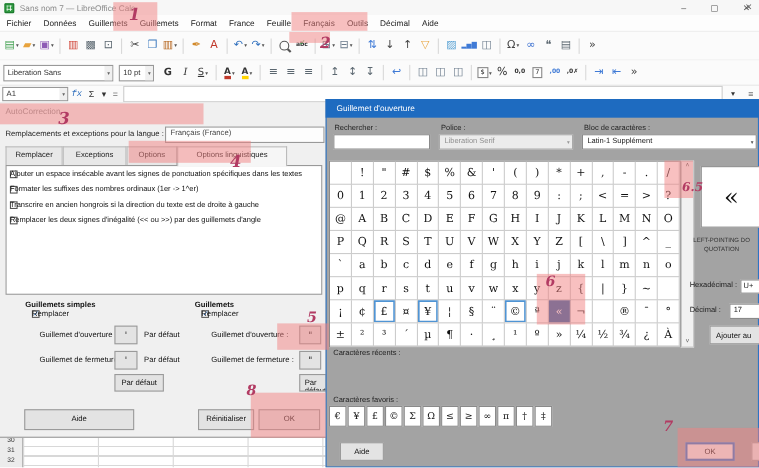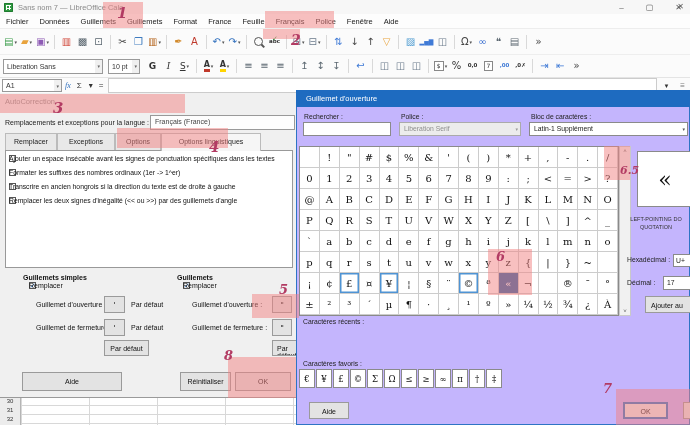--- a/index.html
+++ b/index.html
@@ -49,21 +49,21 @@
          font-size:7px;color:#333;padding-left:3px;box-sizing:border-box}
   .combo .dd{margin-left:auto;padding:0 2px;color:#666;background:#f0f0f0;align-self:stretch;
              display:flex;align-items:center}
   #font-name-combo{width:100px;margin-right:4px}
   #font-size-combo{width:32px;margin-right:4px}
   
   #fbar{left:0;top:78px;width:690px;height:16px;background:#fbfbfb;display:flex;align-items:center;
         border-bottom:1px solid #d7d7d7;box-sizing:border-box}
   #name-box{width:60px;height:13px;margin-left:2px}
   .fico{font-size:8px;color:#333;padding:0 3px}
-  #fx-icon{font-style:italic;font-family:Liberation Serif, serif;color:#2f6fbd}
+  #fx-icon{font-style:italic;font-family:Liberation Mono, monospace;color:#2f6fbd}
   #formula-input{height:13px;background:#fff;border:1px solid #ccc;flex:1;margin-left:2px}
   #fbar-expand{font-size:6px;color:#333;padding:0 6px}
   #sidebar-toggle{font-size:8px;color:#777;padding:0 5px}
   
   #sheet-strip{left:0;top:397px;width:296px;height:28px;
     background:repeating-linear-gradient(#fff 0 8px,#d8d8d8 8px 9px)}
   .vline{position:absolute;top:397px;height:28px;width:1px;background:#d8d8d8}
   #rowhdr{left:0;top:397px;width:21px;height:28px;background:#ececec;border-right:1px solid #b5b5b5;
           box-sizing:border-box;font-size:6px;color:#333;text-align:center}
   #rowhdr div{height:9px;line-height:9px}
@@ -110,21 +110,21 @@
   #gs-open-def{left:131px;top:208px}
   #gs-close-def{left:131px;top:231px}
   .btn{background:#e3e3e3;border:1px solid #9a9a9a;text-align:center;color:#111;font-size:7px}
   #gs-default-btn{left:104px;top:247px;width:45px;height:16px;padding-top:4px}
   #gd-default-btn{left:272px;top:247px;width:25px;height:16px;padding-top:4px;overflow:hidden;
                   text-align:left;padding-left:4px}
   #ac-aide{left:22px;top:279px;width:100px;height:19px;padding-top:5px}
   #ac-reset{left:180px;top:279px;width:51px;height:19px;padding-top:5px}
   #ac-ok{left:235px;top:279px;width:56px;height:19px;padding-top:5px}
   
-  #cm{left:296px;top:90px;width:394px;height:335px;background:#c4b5fd;z-index:20;
+  #cm{left:296px;top:90px;width:394px;height:335px;background:#a3a3a3;z-index:20;
       border:1px solid #2e74c4;box-sizing:border-box;font-size:6.8px}
   #cm *{position:absolute;box-sizing:border-box}
   #cm-titlebar{left:-1px;top:-1px;width:394px;height:17px;background:#1e6bc0}
   #cm-title{left:10px;top:4px;color:#fff;font-size:7.5px}
   #cm-search-label{left:7px;top:22px;color:#222}
   #cm-search-input{left:6px;top:31px;width:88px;height:14px;background:#fff;border:1px solid #8a8a8a}
   #cm-font-label{left:104px;top:22px;color:#222}
   #cm-font-combo{left:102px;top:31px;width:122px;height:14px;background:#ececec;
                  border:1px solid #aaa;color:#8f8f8f;padding:2px 0 0 4px}
   #cm-font-combo .dd2{right:2px;top:3px;color:#999;font-size:5px}
@@ -194,22 +194,22 @@
 
 <div class="abs" id="menubar">
     <span class="menu-item">Fichier</span>
     <span class="menu-item">Données</span>
     <span class="menu-item">Guillemets</span>
     <span class="menu-item">Guillemets</span>
     <span class="menu-item">Format</span>
     <span class="menu-item">France</span>
     <span class="menu-item">Feuille</span>
     <span class="menu-item">Français</span>
-    <span class="menu-item">Police</span>
-    <span class="menu-item">Fenêtre</span>
+    <span class="menu-item">Outils</span>
+    <span class="menu-item">Décimal</span>
     <span class="menu-item">Aide</span>
   </div>
 <span class="abs" id="menu-close">✕</span>
 
 <div class="abs" id="tb1">
     <span class="tbtn">
       <span class="ic" style="color: rgb(61, 158, 76);">▤</span>
       <span class="dd">▾</span>
     </span>
     <span class="tbtn">

